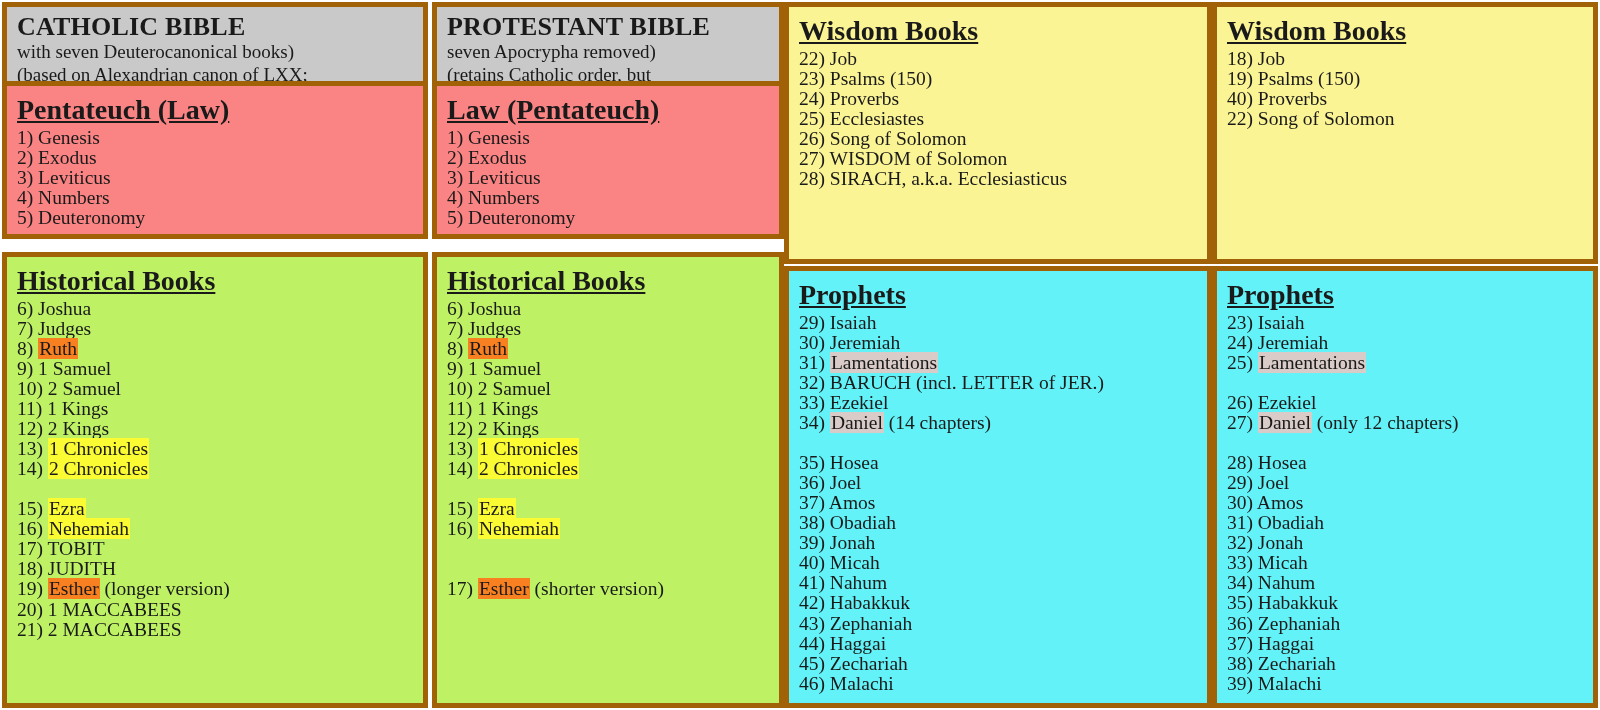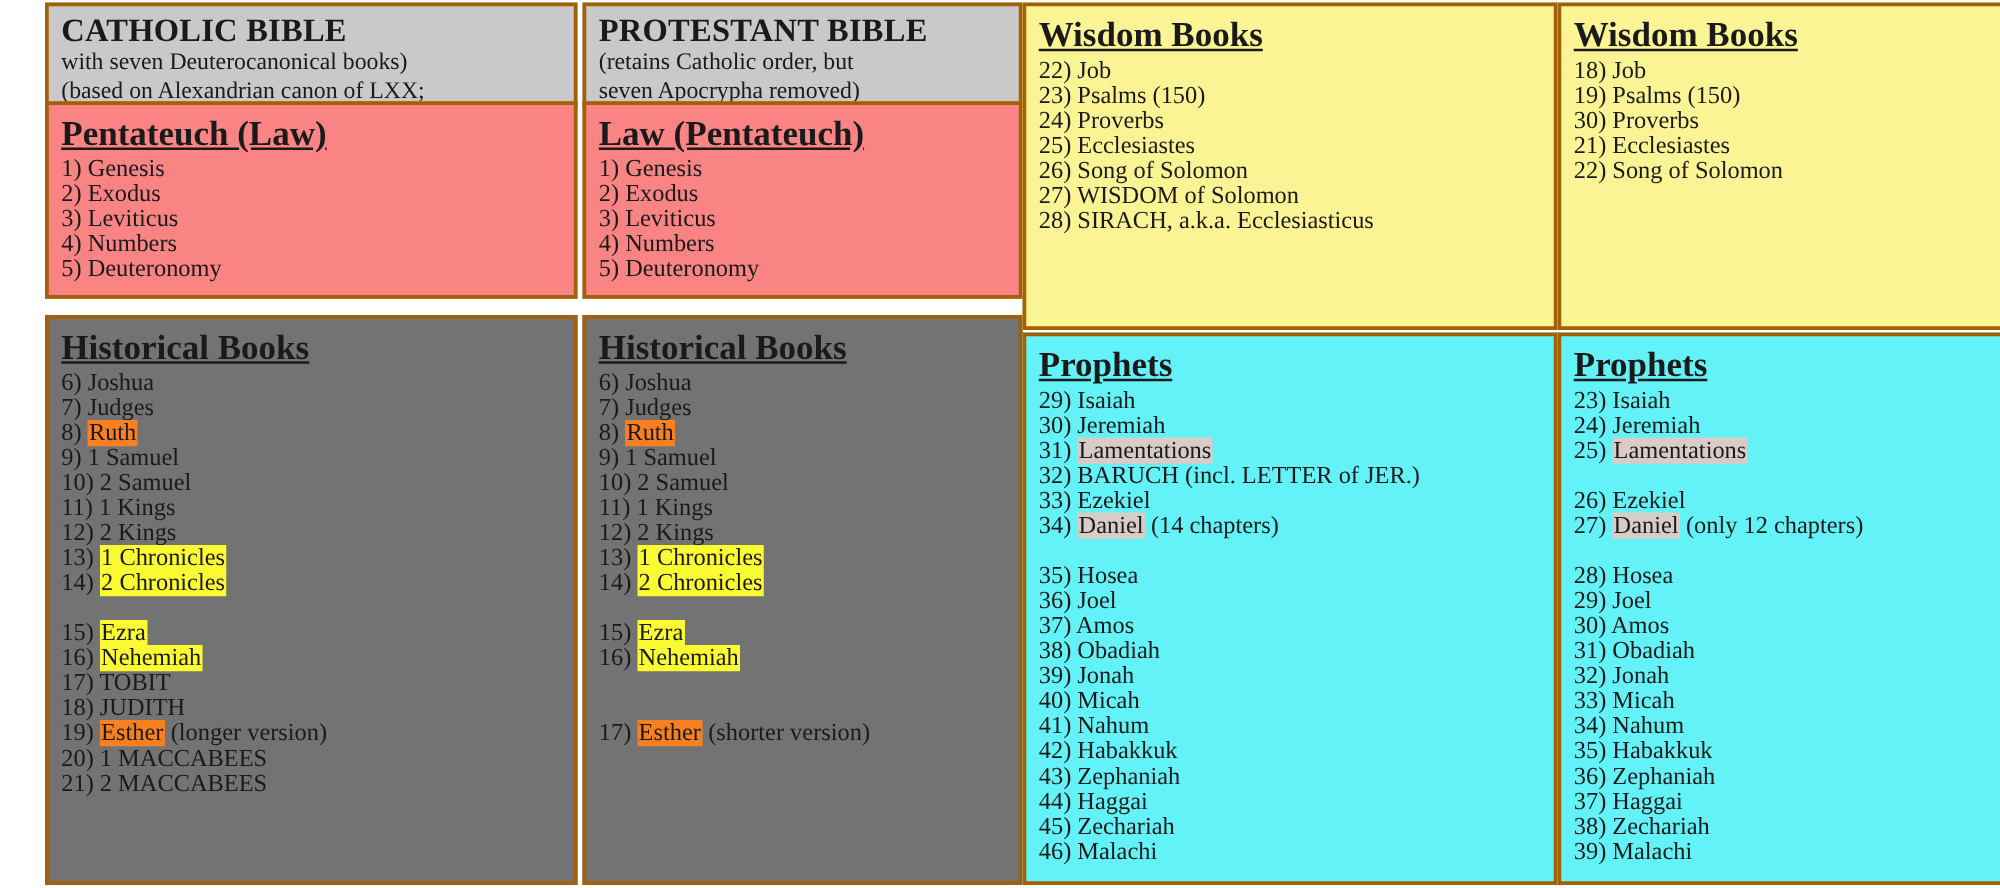--- a/index.html
+++ b/index.html
@@ -16,43 +16,42 @@
   }
   .board {
     position: relative;
     width: 1600px;
     height: 710px;
     box-sizing: border-box;
   }
   .panel {
     position: absolute;
     box-sizing: border-box;
-    border: 3px solid #a16207;
+    border: 5px solid #a16207;
     padding: 6px 10px 4px 10px;
     overflow: hidden;
-    margin-left: 34px;
   }
   
   .col1 { left: 2px;    width: 426px; }
   .col2 { left: 432px;  width: 352px; }
   .col3 { left: 784px;  width: 428px; }
   .col4 { left: 1212px; width: 386px; }
 
   
   .row-head  { top: 2px;   height: 84px; }
   .row-law   { top: 81px;  height: 158px; }
   .row-hist  { top: 252px; height: 456px; }
 
   .row-wis   { top: 2px;   height: 262px; }
   .row-proph { top: 266px; height: 442px; }
 
   
   .fill-gray   { background: #c9c9c9; }
   .fill-salmon { background: #fa8484; }
-  .fill-cyan   { background: #737373; }
+  .fill-cyan   { background: #bef264; }
   .fill-cyan2  { background: #63f2f7; }
   .fill-yellow { background: #fbf494; }
 
   .title {
     font-size: 26px;
     font-weight: bold;
     line-height: 1.05;
     letter-spacing: 0.2px;
     margin: 0 0 1px 0;
     white-space: nowrap;
@@ -131,22 +130,22 @@
         <li>17) TOBIT</li>
         <li>18) JUDITH</li>
         <li>19) <span class="mark hl-orange">Esther</span> (longer version)</li>
         <li>20) 1 MACCABEES</li>
         <li>21) 2 MACCABEES</li>
       </ol>
   </div>
 
   <div class="panel col2 row-head fill-gray">
     <div class="title">PROTESTANT BIBLE</div>
+    <div class="subtitle">seven Apocrypha removed)</div>
     <div class="subtitle">(retains Catholic order, but</div>
-    <div class="subtitle">seven Apocrypha removed)</div>
   </div>
 
   <div class="panel col2 row-law fill-salmon">
     <div class="sec-head">Law (Pentateuch)</div>
     <ol class="booklist">
         <li>1) Genesis</li>
         <li>2) Exodus</li>
         <li>3) Leviticus</li>
         <li>4) Numbers</li>
         <li>5) Deuteronomy</li>
@@ -210,22 +209,21 @@
         <li>45) Zechariah</li>
         <li>46) Malachi</li>
       </ol>
   </div>
 
   <div class="panel col4 row-wis fill-yellow">
     <div class="sec-head">Wisdom Books</div>
     <ol class="booklist">
         <li>18) Job</li>
         <li>19) Psalms (150)</li>
-        <li>30) Proverbs</li>
-        <li>21) Ecclesiastes</li>
+        <li>40) Proverbs</li>
         <li>22) Song of Solomon</li>
       </ol>
   </div>
 
   <div class="panel col4 row-proph fill-cyan2">
     <div class="sec-head">Prophets</div>
     <ol class="booklist">
         <li>23) Isaiah</li>
         <li>24) Jeremiah</li>
         <li>25) <span class="mark hl-rose">Lamentations</span></li>

